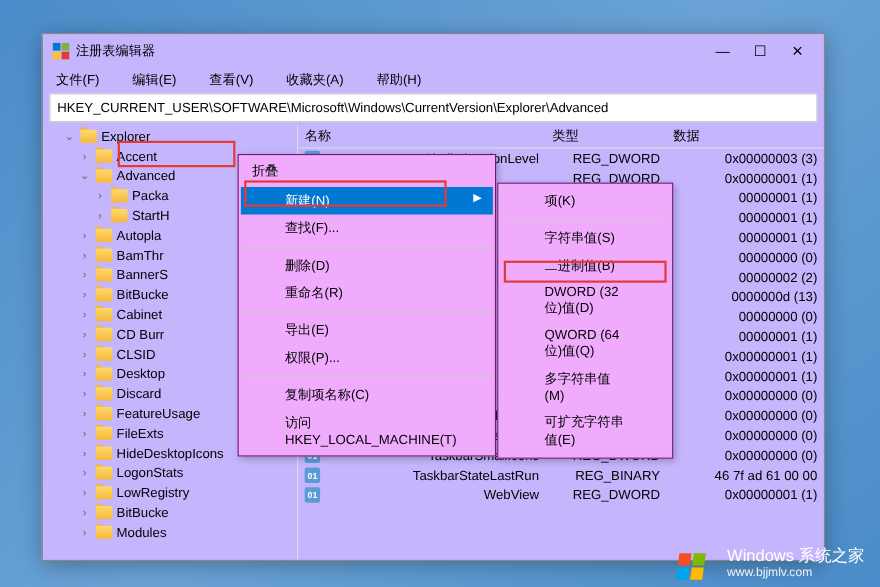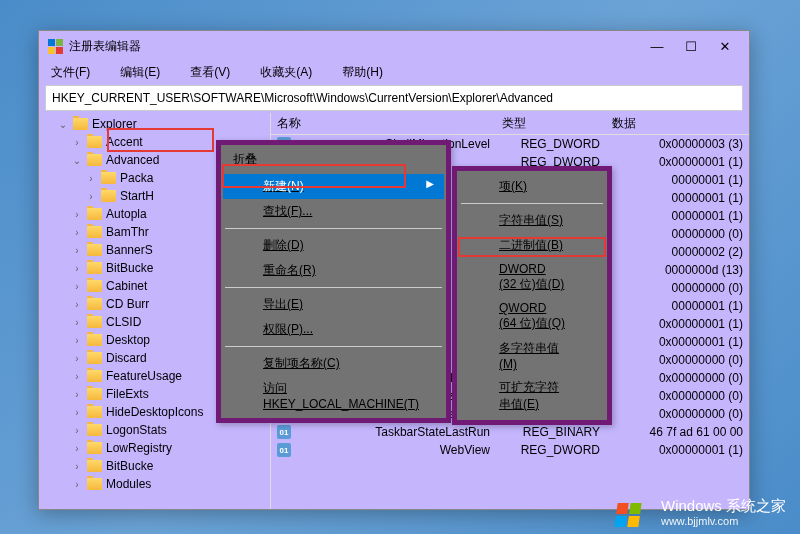--- a/index.html
+++ b/index.html
@@ -21,21 +21,21 @@
 .expander { width: 12px; text-align: center; color: #666; font-size: 10px; }
 .folder-icon { width: 15px; height: 12px; background: linear-gradient(#ffd968, #f5b83d); border-radius: 1px; margin: 0 4px; position: relative; }
 .folder-icon::before { content: ""; position: absolute; top: -2px; left: 0; width: 6px; height: 2px; background: #f5b83d; border-radius: 1px 1px 0 0; }
 .tree-label { font-size: 12px; }
 .list { flex: 1; overflow: hidden; }
 .list-header { display: flex; border-bottom: 1px solid #ddd; height: 22px; align-items: center; }
 .col { padding: 0 6px; font-size: 12px; }
 .col-name { width: 225px; } .col-type { width: 110px; } .col-data { flex: 1; }
 .list-row { display: flex; height: 18px; align-items: center; text-align: right; }
 .val-icon { width: 14px; height: 14px; background: #5a9bd5; border-radius: 2px; margin: 0 4px 0 6px; display: flex; align-items: center; justify-content: center; color: #fff; font-size: 8px; font-weight: bold; }
-.ctx-menu { position: absolute; background: #737373; border: 5px solid #701a75; box-shadow: 2px 2px 6px rgba(0,0,0,0.25); padding: 3px 2px; text-decoration: underline; }
+.ctx-menu { position: absolute; background: #f0abfc; border: 1px solid #701a75; box-shadow: 2px 2px 6px rgba(0,0,0,0.25); padding: 3px 2px; }
 .ctx1 { left: 216px; top: 140px; width: 235px; }
 .ctx-title { padding: 3px 10px 6px; font-size: 12px; }
 .ctx-item { padding: 4px 40px; cursor: pointer; position: relative; font-size: 12px; }
 .ctx-item.highlight { background: #0078d4; color: #fff; }
 .ctx-sep { height: 1px; background: #ccc; margin: 4px 2px; }
 .ctx-arrow { position: absolute; right: 10px; top: 4px; font-size: 10px; }
 .ctx2 { left: 452px; top: 166px; width: 160px; }
 .redbox { position: absolute; border: 2px solid #e53935; pointer-events: none; }
 .rb1 { left: 107px; top: 128px; width: 107px; height: 24px; }
 .rb2 { left: 222px; top: 164px; width: 184px; height: 24px; }

